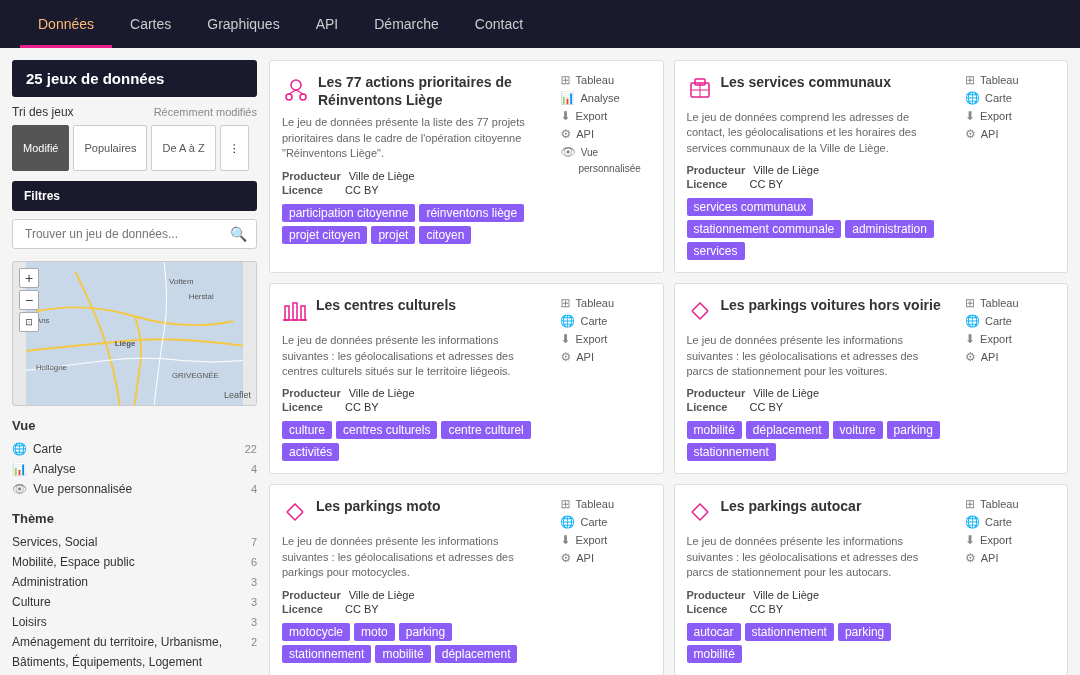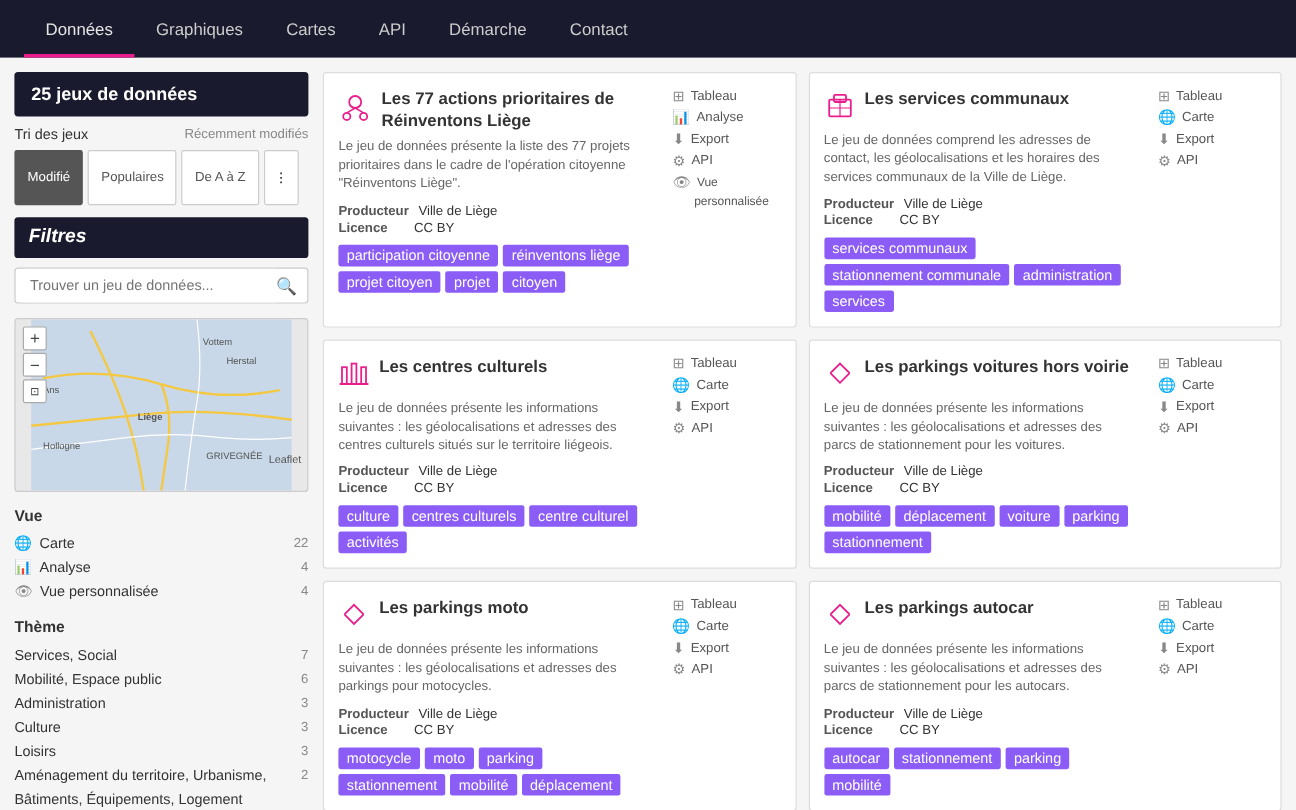--- a/index.html
+++ b/index.html
@@ -38,21 +38,21 @@
       padding: 0 18px;
       height: 48px;
       display: flex;
       align-items: center;
       cursor: pointer;
       font-size: 14px;
       text-decoration: none;
       position: relative;
     }
     .nav-item.active {
-      color: #e5e5e5;
+      color: #fdba74;
     }
     .nav-item.active::after {
       content: '';
       position: absolute;
       bottom: 0;
       left: 0; right: 0;
       height: 3px;
       background: #e91e8c;
     }
 
@@ -113,25 +113,24 @@
       font-size: 11px;
       border: 1px solid #ccc;
       background: #fff;
       cursor: pointer;
       border-radius: 2px;
     }
     .filters-header {
       background: #1a1a2e;
       color: #fff;
       padding: 8px 12px;
-      font-size: 16px;
+      font-size: 12px;
       font-weight: bold;
       border-radius: 3px;
       margin-bottom: 8px;
-      font-style: italic;
     }
     .search-box {
       display: flex;
       align-items: center;
       border: 1px solid #ccc;
       border-radius: 3px;
       background: #fff;
       margin-bottom: 12px;
       padding: 0 8px;
     }
@@ -170,21 +169,21 @@
       background: #fff;
       border: 1px solid #aaa;
       display: flex; align-items: center; justify-content: center;
       font-size: 14px;
       cursor: pointer;
       border-radius: 2px;
       color: #444;
     }
     .map-leaflet {
       position: absolute;
-      bottom: 21px; right: 5px;
+      bottom: 5px; right: 5px;
       font-size: 9px;
       color: #555;
     }
 
     
     .section-title {
       font-size: 13px;
       font-weight: bold;
       color: #333;
       margin-bottom: 6px;
@@ -303,22 +302,22 @@
     .map-road { stroke: #f5c842; stroke-width: 2; fill: none; }
     .map-road-sm { stroke: #fff; stroke-width: 1; fill: none; }
     .map-label { font-size: 8px; fill: #555; }
   </style>
 </head>
 <body>
 
 <header class="header">
   <nav class="header-nav">
     <a class="nav-item active">Données</a>
+    <a class="nav-item">Cartes</a>
     <a class="nav-item">Graphiques</a>
-    <a class="nav-item">Cartes</a>
     <a class="nav-item">API</a>
     <a class="nav-item">Démarche</a>
     <a class="nav-item">Contact</a>
   </nav>
 </header>
 
 <div class="main">
 
   <aside class="sidebar">
     <div class="sidebar-count">25 jeux de données</div>

